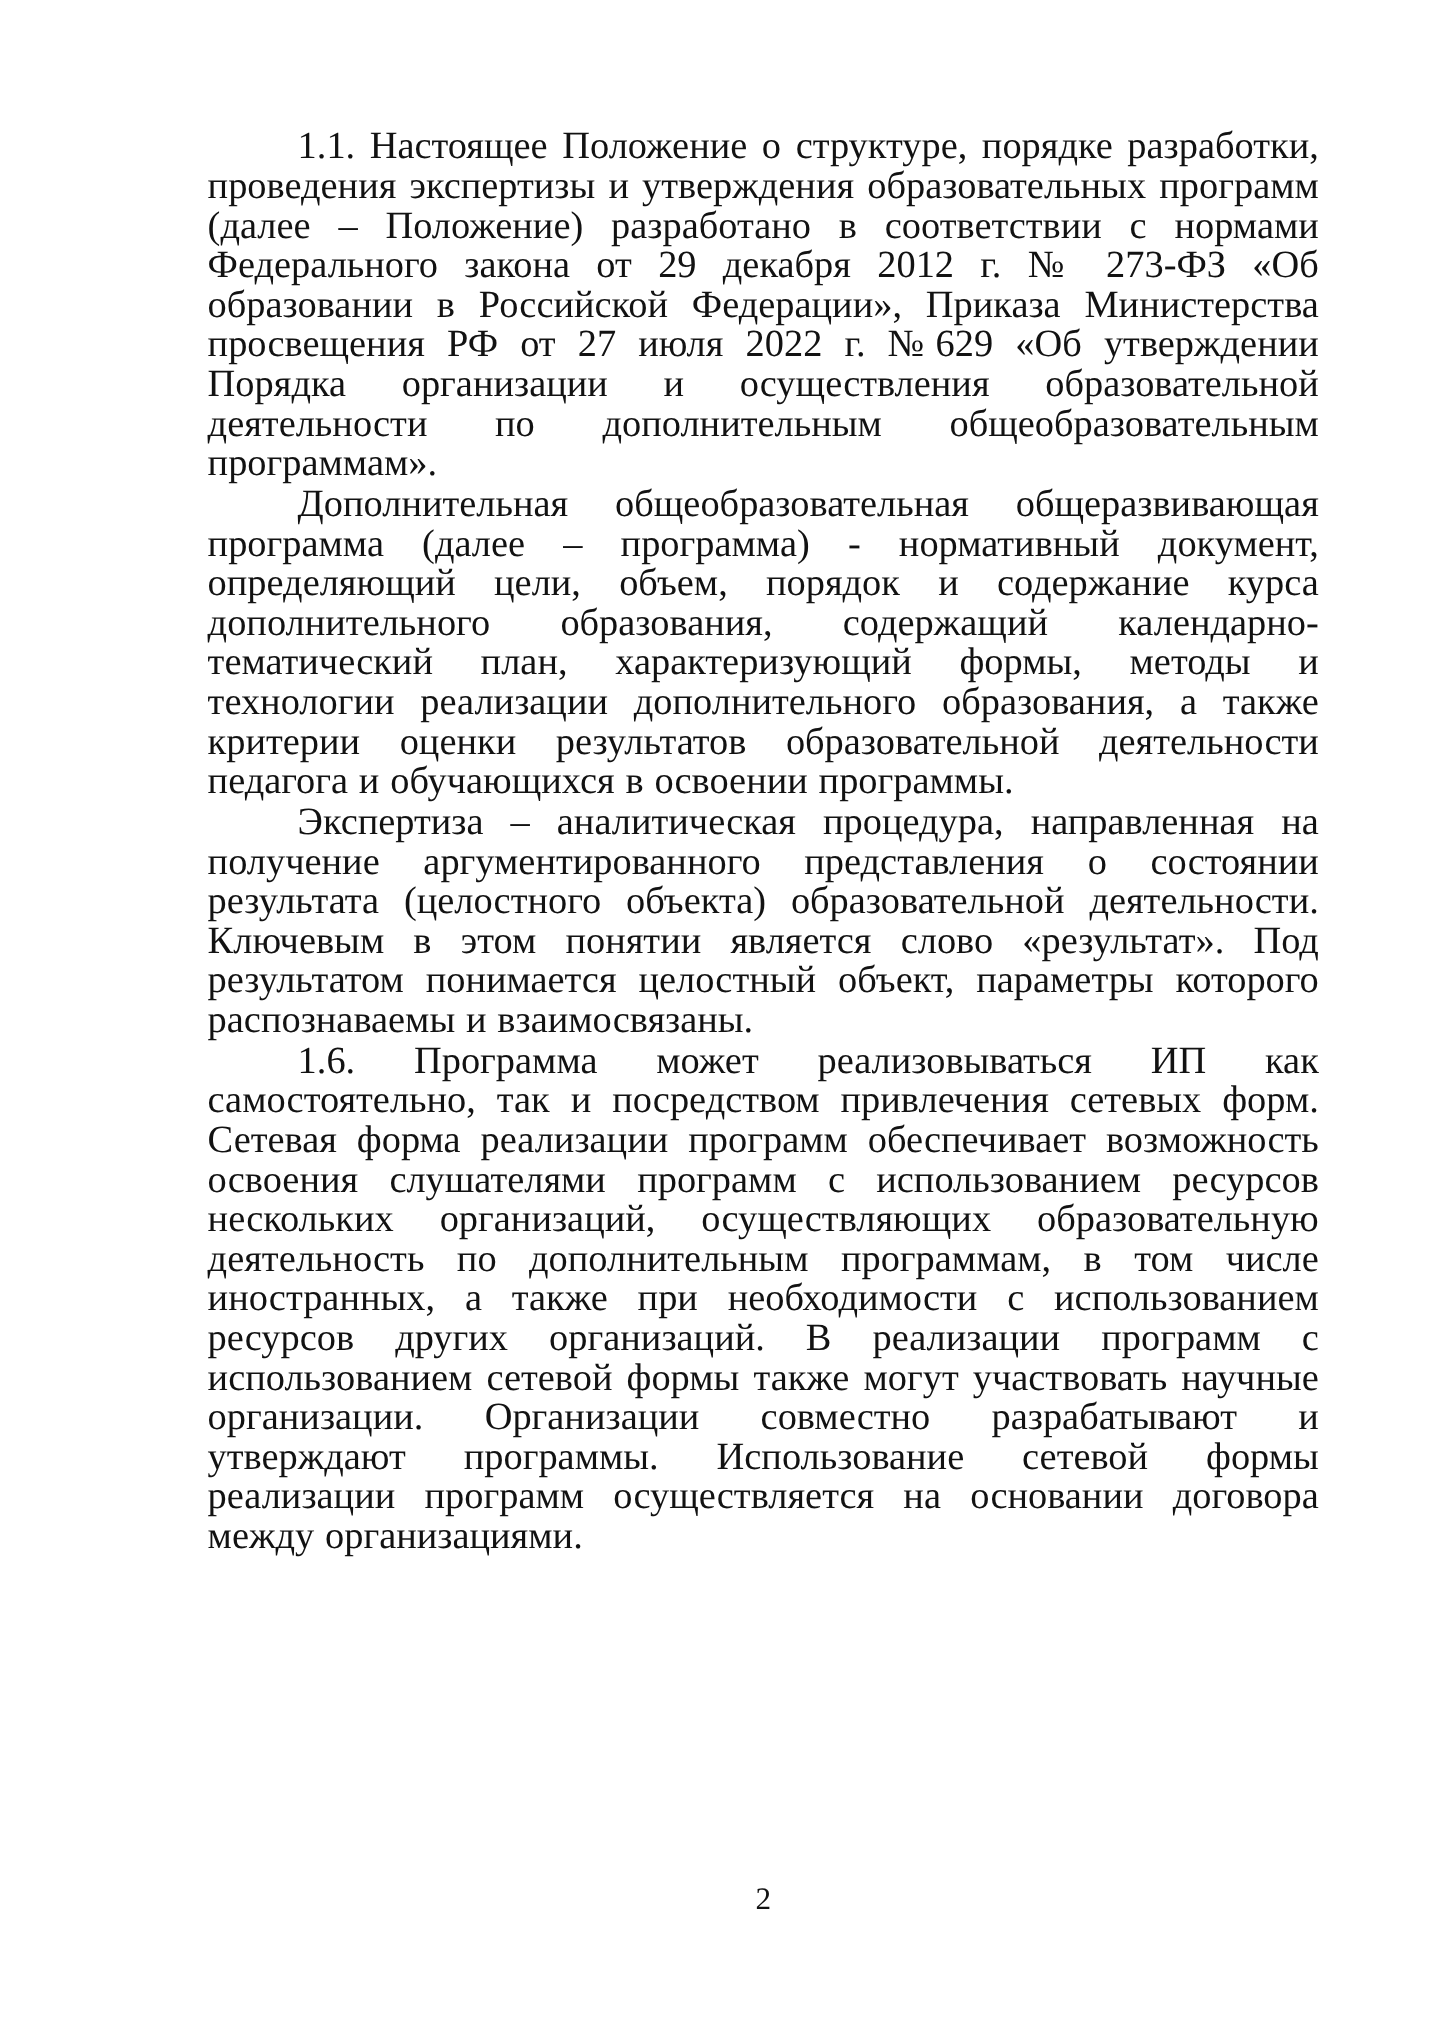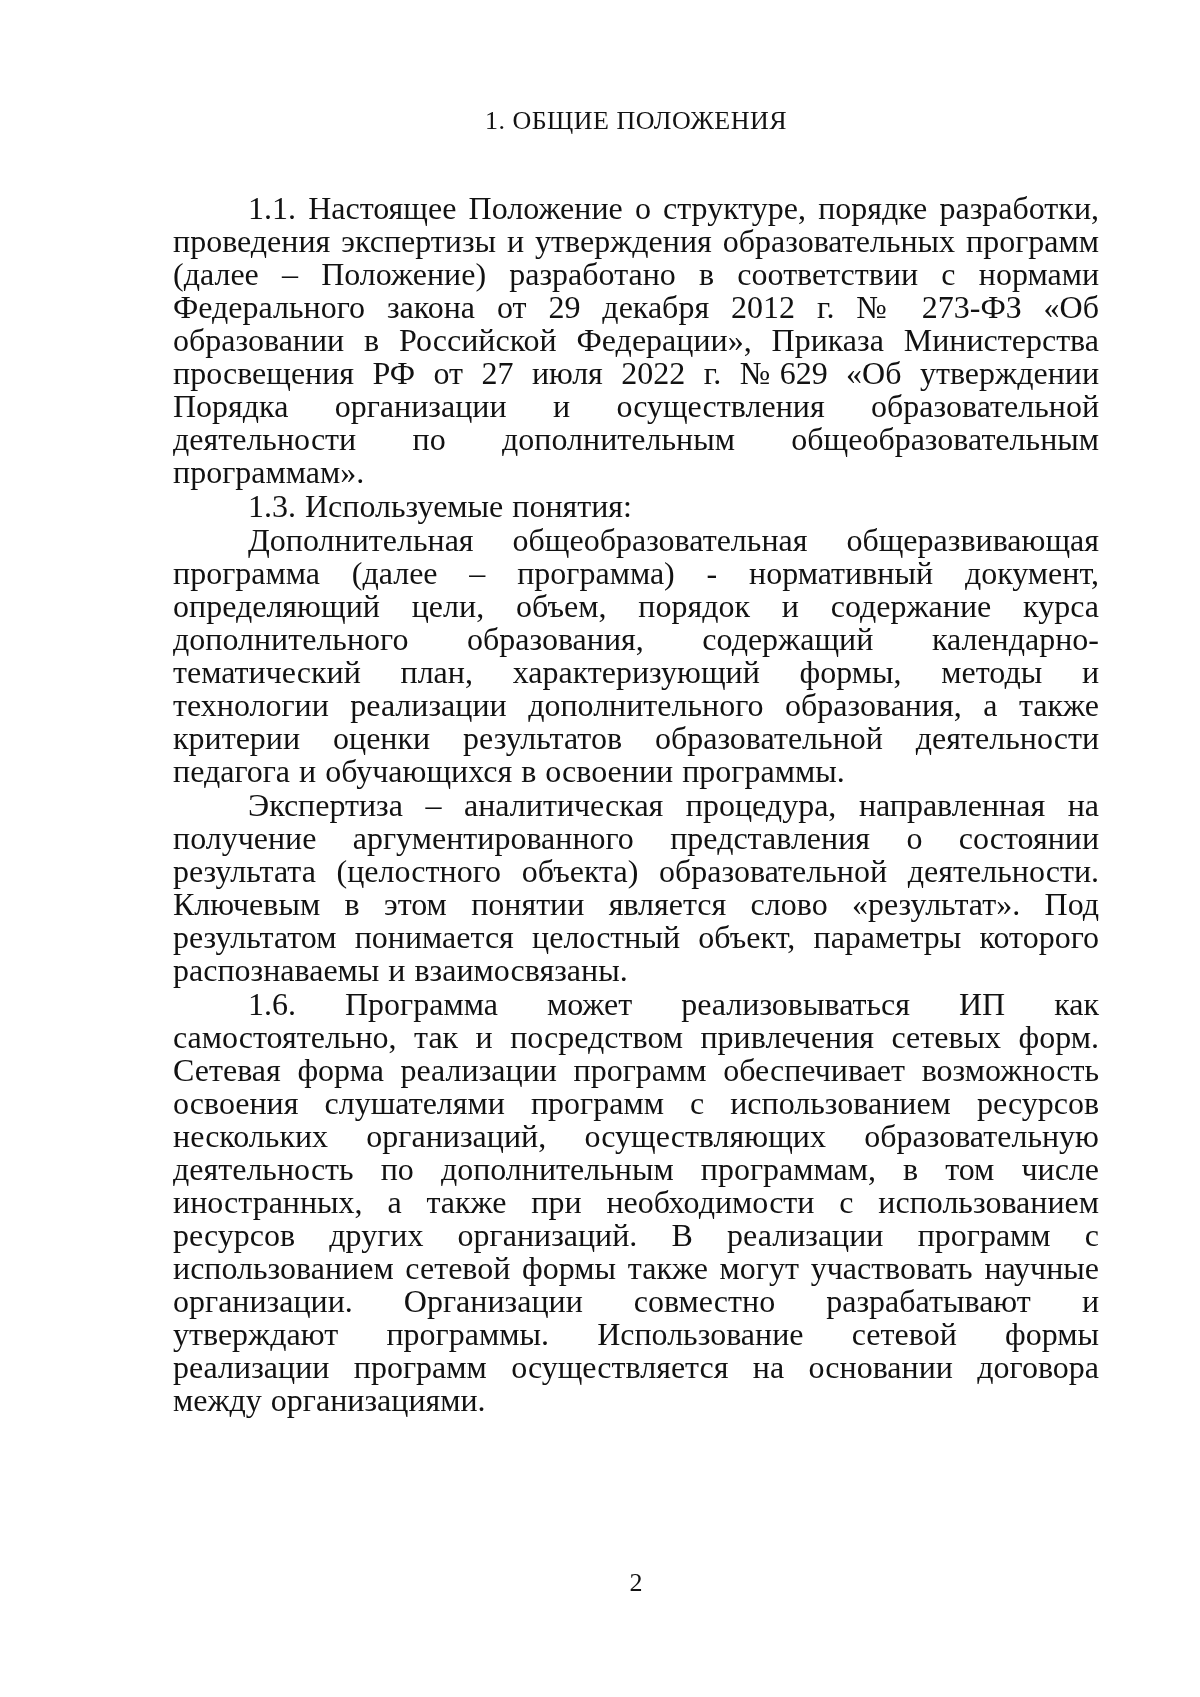--- a/index.html
+++ b/index.html
@@ -48,26 +48,24 @@
     top: 1566px;
     text-align: center;
     font-size: 26px;
     line-height: 33px;
   }
 </style>
 </head>
 <body>
 
 <div class="page">
-  <h1 class="heading">1. ОБЩИЕ ПОЛОЖЕНИЯ</h1>
 
   <p class="para">1.1. Настоящее Положение о структуре, порядке разработки, проведения экспертизы и утверждения образовательных программ (далее – Положение) разработано в соответствии с нормами Федерального закона от 29 декабря 2012 г. № 273-ФЗ «Об образовании в Российской Федерации», Приказа Министерства просвещения РФ от 27 июля 2022 г. №629 «Об утверждении Порядка организации и осуществления образовательной деятельности по дополнительным общеобразовательным программам».</p>
 
 
-  <p class="para">1.3. Используемые понятия:</p>
 
   <p class="para">Дополнительная общеобразовательная общеразвивающая программа (далее – программа) - нормативный документ, определяющий цели, объем, порядок и содержание курса дополнительного образования, содержащий календарно-тематический план, характеризующий формы, методы и технологии реализации дополнительного образования, а также критерии оценки результатов образовательной деятельности педагога и обучающихся в освоении программы.</p>
 
   <p class="para">Экспертиза – аналитическая процедура, направленная на получение аргументированного представления о состоянии результата (целостного объекта) образовательной деятельности. Ключевым в этом понятии является слово «результат». Под результатом понимается целостный объект, параметры которого распознаваемы и взаимосвязаны.</p>
 
 
 
   <p class="para">1.6. Программа может реализовываться ИП как самостоятельно, так и посредством привлечения сетевых форм. Сетевая форма реализации программ обеспечивает возможность освоения слушателями программ с использованием ресурсов нескольких организаций, осуществляющих образовательную деятельность по дополнительным программам, в том числе иностранных, а также при необходимости с использованием ресурсов других организаций. В реализации программ с использованием сетевой формы также могут участвовать научные организации. Организации совместно разрабатывают и утверждают программы. Использование сетевой формы реализации программ осуществляется на основании договора между организациями.</p>
 
   <div class="footer">2</div>

